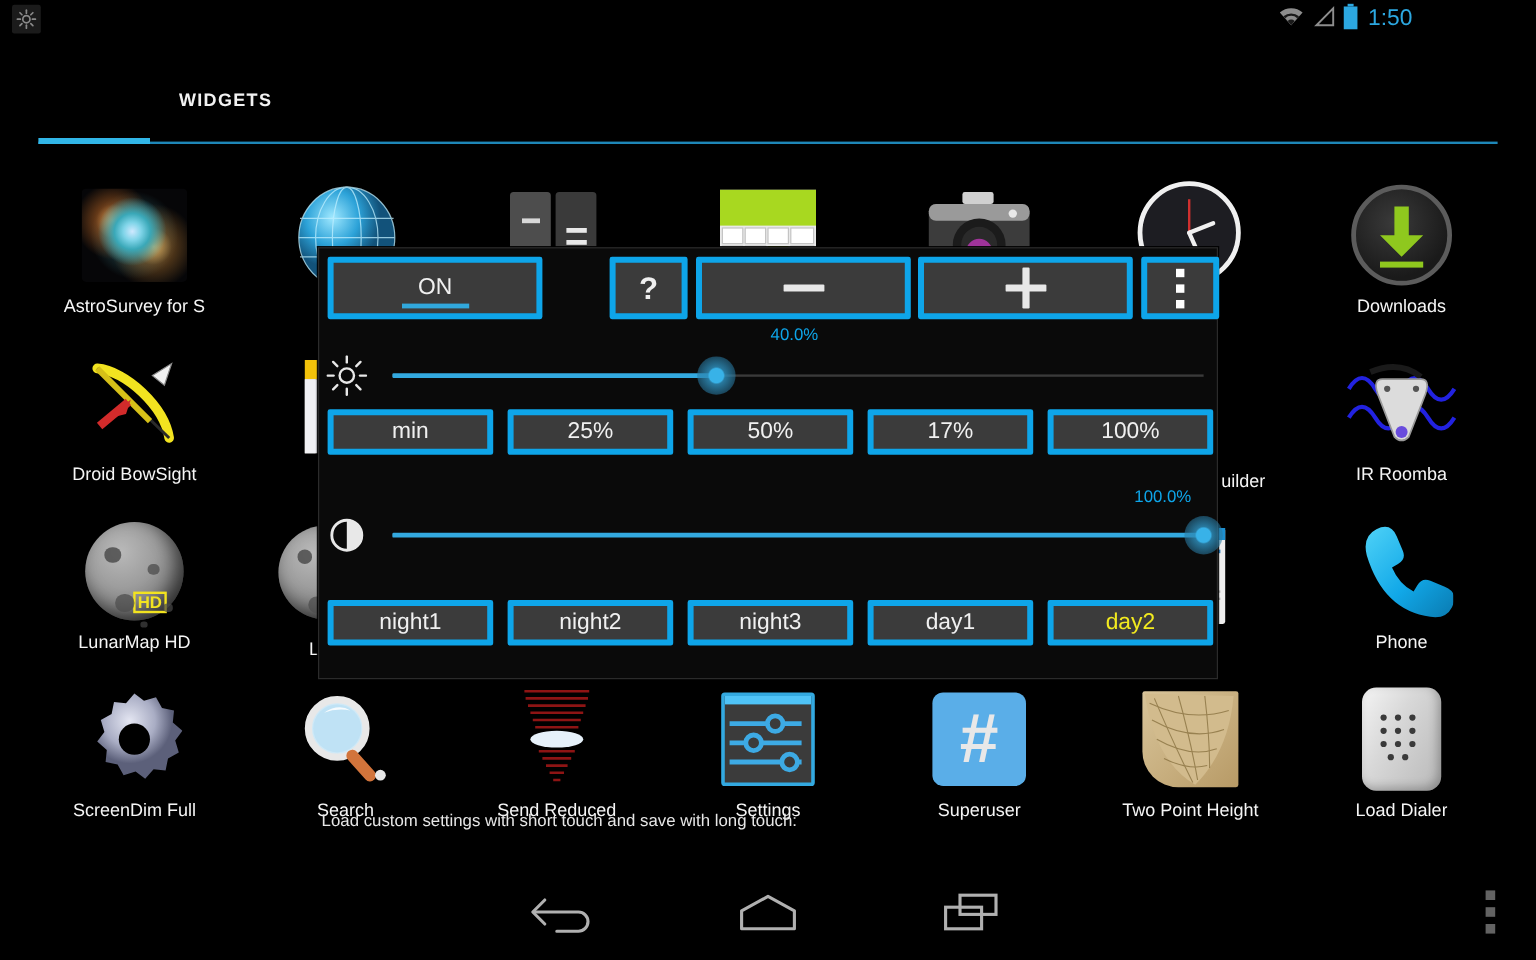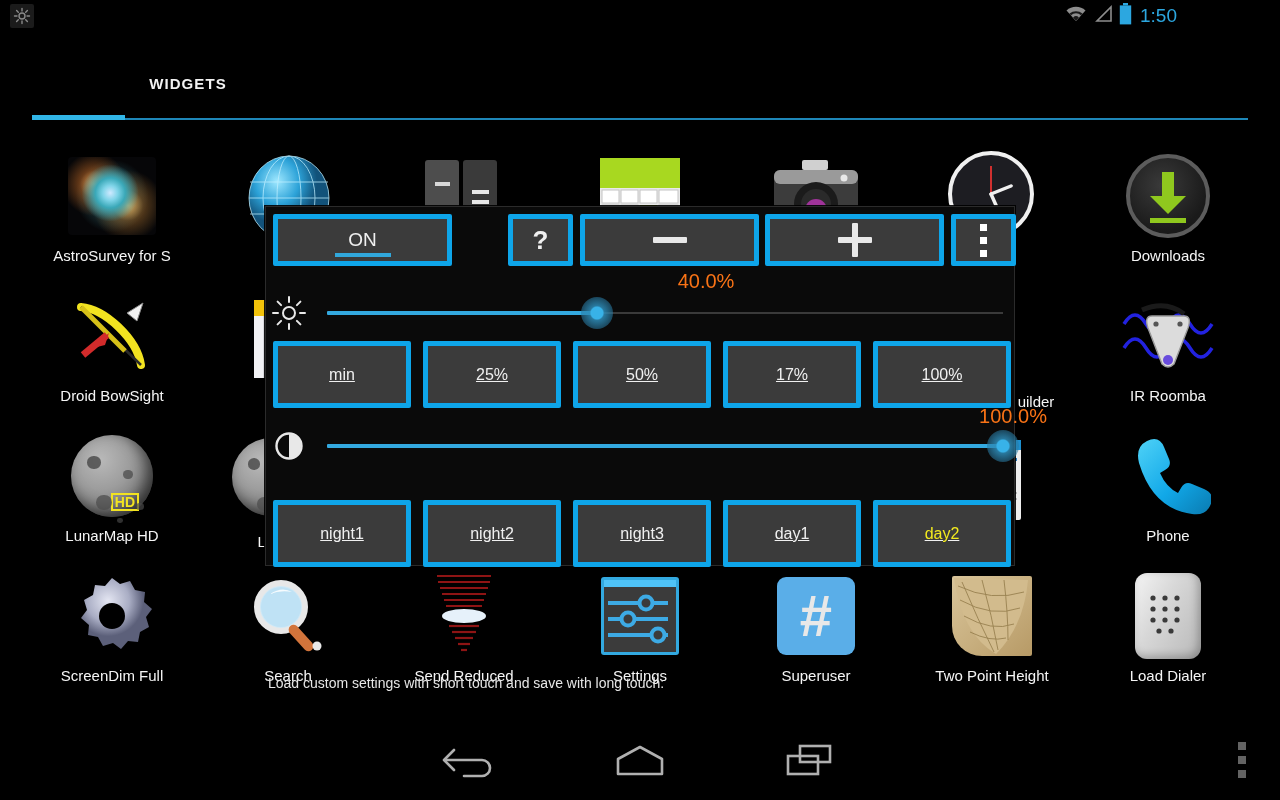--- a/index.html
+++ b/index.html
@@ -160,44 +160,42 @@
   .glyph-plus  { position:relative; width:34px; height:34px; }
   .glyph-plus:before, .glyph-plus:after {
     content:""; position:absolute; background:#e8e8e8; border-radius:1px;
   }
   .glyph-plus:before { left:0; top:14px; width:34px; height:6px; }
   .glyph-plus:after  { top:0; left:14px; width:6px; height:34px; }
   .glyph-dots { display:flex; flex-direction:column; gap:6px; }
   .glyph-dots i { display:block; width:7px; height:7px; background:#fff; }
 
   .slider-value {
-    position:absolute; color:#f97316; font-size:20px; white-space:nowrap;
+    position:absolute; color:#0ea5e9; font-size:14px; white-space:nowrap;
     transform:translateX(-50%);
-    margin-left:44px;
   }
   .slider-row { position:absolute; height:40px; }
   .slider-icon {
     position:absolute; left:0; top:0; width:40px; height:40px;
     display:flex; align-items:center; justify-content:center;
   }
   .slider-track {
     position:absolute; height:2px; background:#3a3a3a; top:19px;
   }
   .slider-fill { position:absolute; height:4px; background:#33a9e0; top:18px; border-radius:1px; }
   .slider-thumb {
     position:absolute; width:32px; height:32px; border-radius:50%; top:4px;
     background:radial-gradient(circle, #38b2e8 0%, #38b2e8 26%, rgba(46,140,184,.85) 32%, rgba(40,120,160,.55) 70%, rgba(30,90,120,.15) 100%);
     transform:translateX(-16px); cursor:pointer;
   }
 
   .preset-row { position:absolute; height:54px; }
   .preset-btn {
-    position:absolute; top:0; width:138px; height:67px;
-    font-size:16px;
-    text-decoration:underline;
+    position:absolute; top:0; width:138px; height:38px;
+    font-size:19px;
   }
   #hint-text {
     position:absolute; left:2px; top:468px; color:#e6e6e6; font-size:14px;
     white-space:nowrap;
   }
   .preset-yellow { color:#f2ea1f; }
 
   
   #navbar {
     position:absolute; left:0; bottom:0; width:1280px; height:80px; background:#000;

